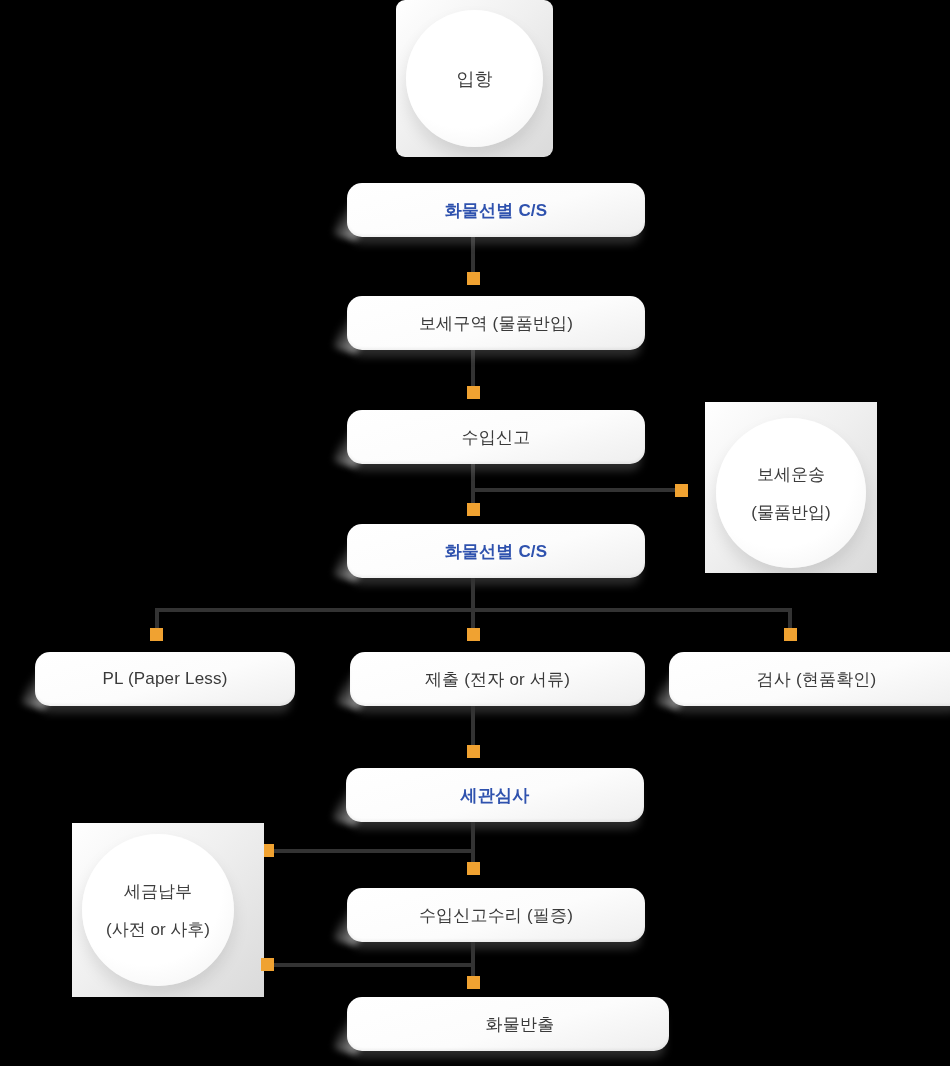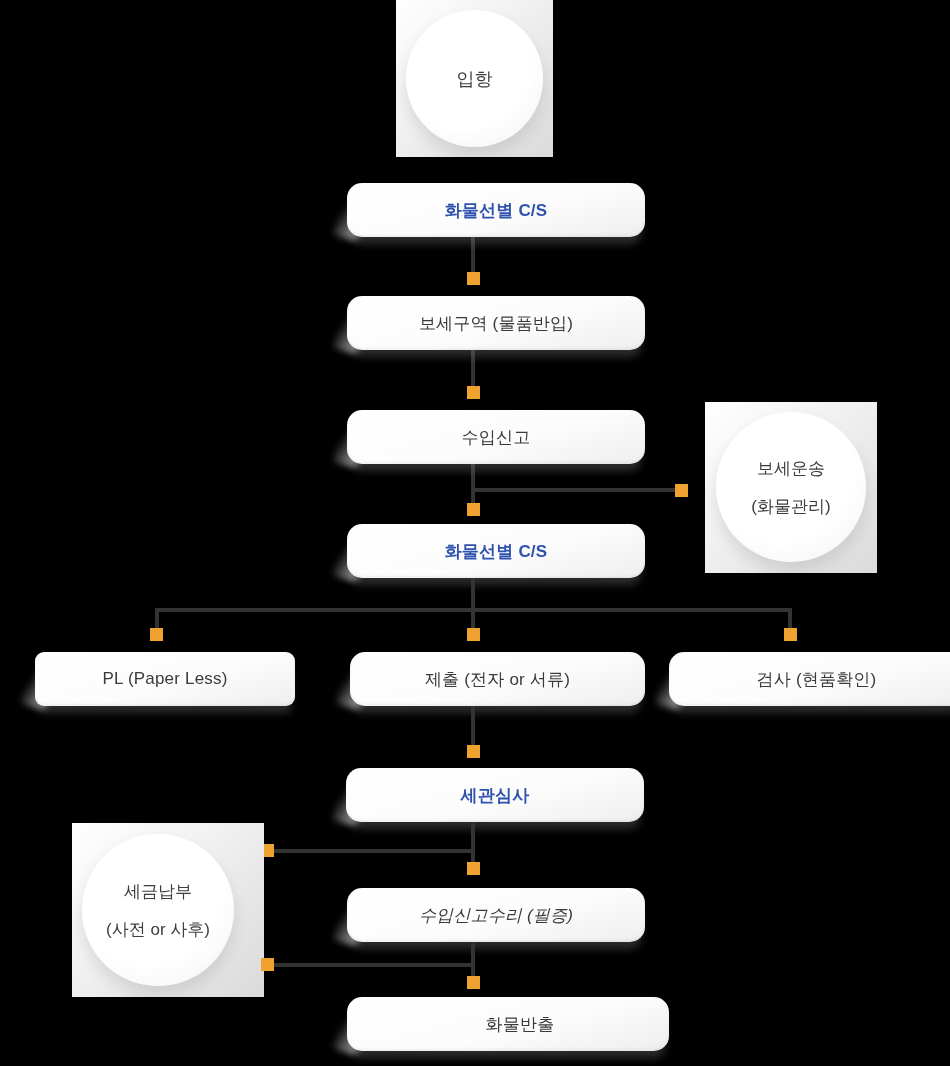--- a/index.html
+++ b/index.html
@@ -34,21 +34,21 @@
   
   .vline{position:absolute;width:4px;background:#333333;}
   .hline{position:absolute;height:4px;background:#333333;}
   .marker{position:absolute;width:13px;height:13px;background:#f0a231;}
 </style>
 </head>
 <body>
 
 <div class="stage">
 
-  <div class="ccard" style="left:396px;top:0;width:157px;height:157px;">
+  <div class="ccard" style="left:396px;top:0;width:157px;height:157px;border-radius:9px;">
     <div class="ccircle" style="left:10px;top:10px;width:137px;height:137px;font-size:18px;">
       <span>입항</span>
     </div>
   </div>
 
   <div class="vline" style="left:471px;top:237px;height:38px;"></div>
   <div class="marker" style="left:467px;top:272px;"></div>
 
   <div class="fbox accent" style="left:330px;top:183px;width:298px;">
     <span>화물선별 C/S</span>
@@ -64,39 +64,39 @@
   <div class="vline" style="left:471px;top:464px;height:42px;"></div>
   <div class="marker" style="left:467px;top:503px;"></div>
   <div class="hline" style="left:473px;top:488px;width:208px;"></div>
   <div class="marker" style="left:675px;top:484px;"></div>
 
   <div class="fbox" style="left:330px;top:410px;width:298px;text-align:center;">
     <span>수입신고</span>
   </div>
 
   <div class="ccard" style="left:705px;top:402px;width:172px;height:171px;">
-    <div class="ccircle" style="left:11px;top:10px;width:150px;height:150px;">
+    <div class="ccircle" style="left:11px;top:16px;width:150px;height:150px;">
       <span>보세운송</span>
-      <span>(화물관리)</span>
+      <span>(물품반입)</span>
     </div>
   </div>
 
   <div class="fbox accent" style="left:330px;top:524px;width:298px;">
     <span>화물선별 C/S</span>
   </div>
 
   <div class="vline" style="left:471px;top:578px;height:52px;"></div>
   <div class="hline" style="left:155px;top:608px;width:637px;"></div>
   <div class="vline" style="left:155px;top:608px;height:22px;"></div>
   <div class="vline" style="left:788px;top:608px;height:22px;"></div>
   <div class="marker" style="left:150px;top:628px;"></div>
   <div class="marker" style="left:467px;top:628px;"></div>
   <div class="marker" style="left:784px;top:628px;"></div>
 
-  <div class="fbox" style="left:18px;top:652px;width:260px;border-radius:9px;">
+  <div class="fbox" style="left:18px;top:652px;width:260px;">
     <span>PL (Paper Less)</span>
   </div>
   <div class="fbox" style="left:652px;top:652px;width:295px;">
     <span>검사 (현품확인)</span>
   </div>
   <div class="fbox" style="left:333px;top:652px;width:295px;">
     <span>제출 (전자 or 서류)</span>
   </div>
 
   <div class="vline" style="left:471px;top:706px;height:40px;"></div>
@@ -111,21 +111,21 @@
   <div class="marker" style="left:261px;top:844px;"></div>
   <div class="marker" style="left:467px;top:862px;"></div>
 
   <div class="ccard" style="left:72px;top:823px;width:192px;height:174px;">
     <div class="ccircle" style="left:10px;top:11px;width:152px;height:152px;">
       <span>세금납부</span>
       <span>(사전 or 사후)</span>
     </div>
   </div>
 
-  <div class="fbox" style="left:330px;top:888px;width:298px;font-style:italic;">
+  <div class="fbox" style="left:330px;top:888px;width:298px;">
     <span>수입신고수리 (필증)</span>
   </div>
 
   <div class="vline" style="left:471px;top:942px;height:35px;"></div>
   <div class="hline" style="left:268px;top:963px;width:205px;"></div>
   <div class="marker" style="left:261px;top:958px;"></div>
   <div class="marker" style="left:467px;top:976px;"></div>
 
   <div class="fbox" style="left:330px;top:997px;width:298px;padding-left:24px;">
     <span>화물반출</span>

